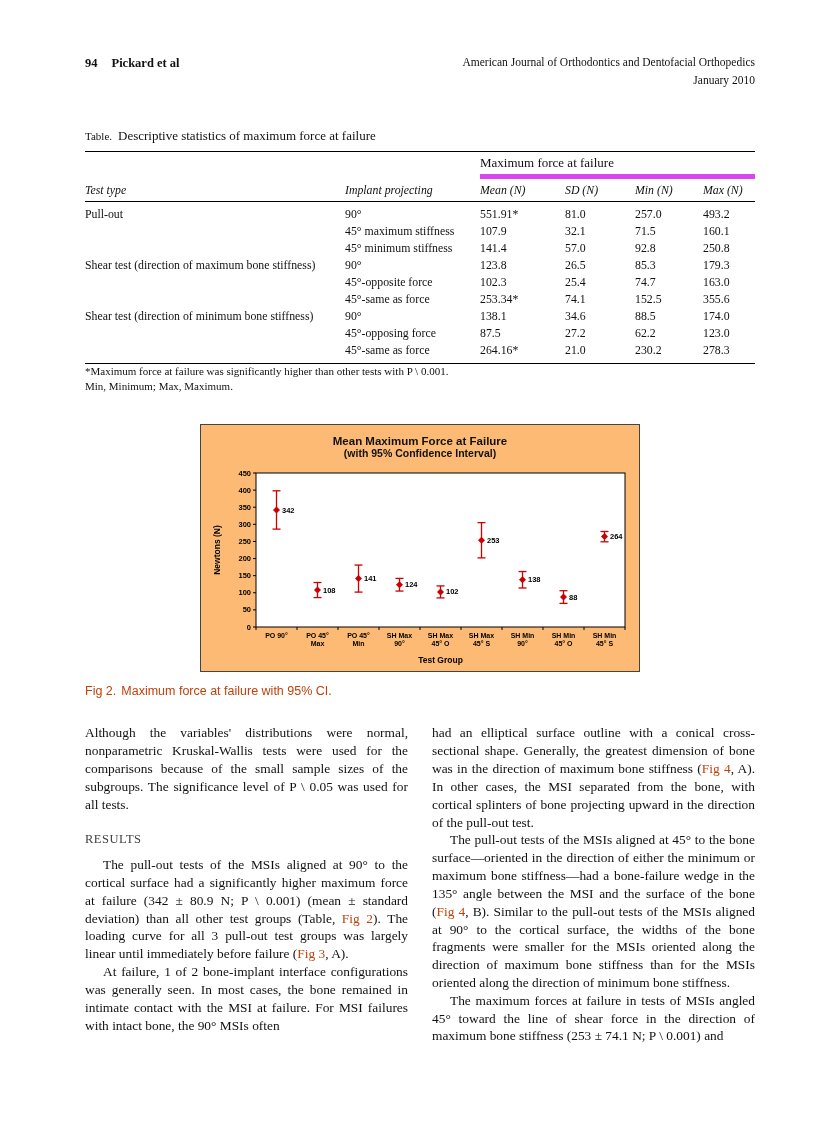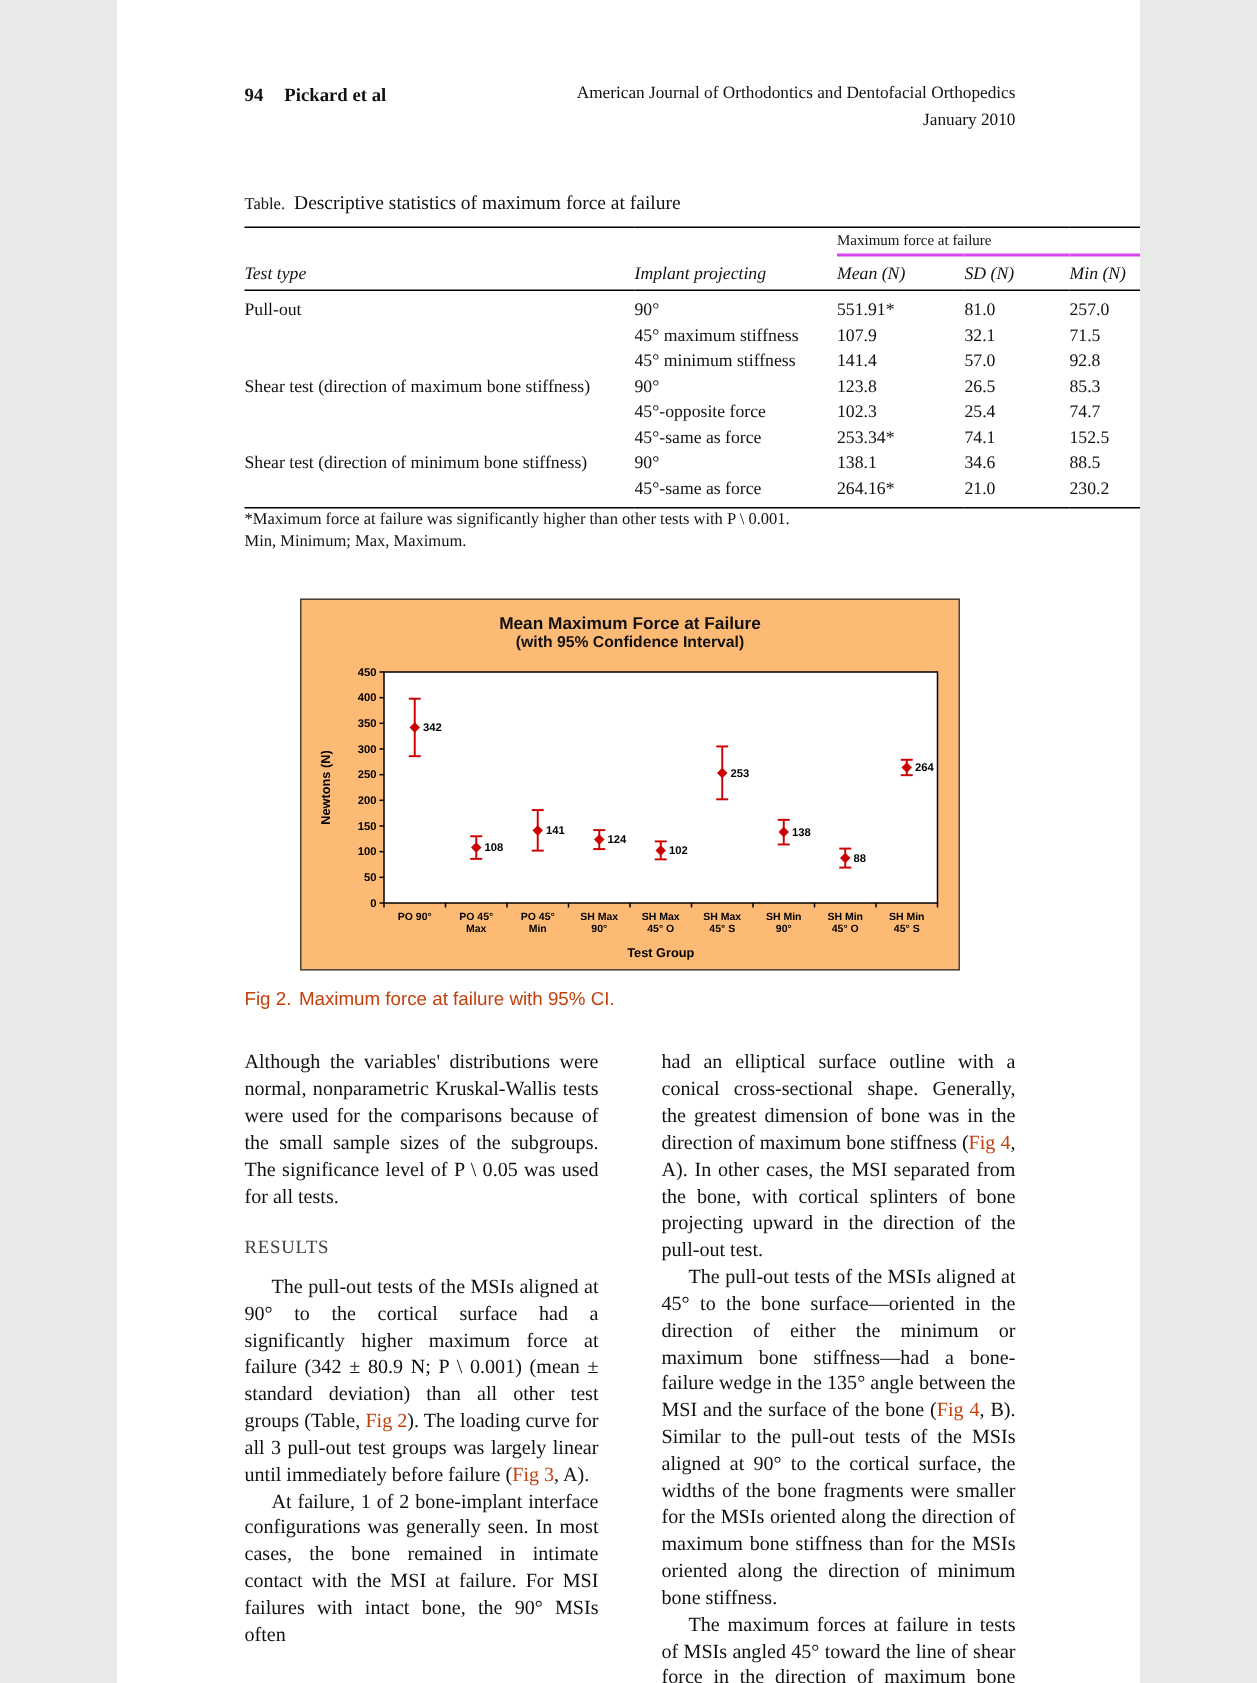--- a/index.html
+++ b/index.html
@@ -1,52 +1,52 @@
 <!DOCTYPE html>
 <html><head>
 <meta charset="utf-8">
 <style>
   * { margin:0; padding:0; box-sizing:border-box; }
   html,body { background:#e9e9e9; }
   .page {
-    width:682px; height:1122px; margin:0 auto; background:#ffffff;
+    width:838px; height:1122px; margin:0 auto; background:#ffffff;
     padding:54px 83px 0 85px; position:relative; overflow:hidden;
     font-family:"Liberation Serif", serif; color:#111;
   }
   
   .page-header { display:flex; justify-content:space-between; align-items:flex-start; }
   .ph-left { font-weight:bold; font-size:12.5px; padding-top:2px; }
   .ph-left .pgnum { margin-right:14px; }
   .ph-right { text-align:right; font-size:11.5px; line-height:1.55; }
   
   .table-block { margin-top:36px;font-family:Liberation Serif, serif; }
   .table-caption { margin-bottom:7px; }
   .tc-label { font-size:11px; margin-right:6px; }
   .tc-text { font-size:13px; }
   table.stats { width:670px; border-collapse:collapse; table-layout:fixed;
     border-top:1px solid #000; border-bottom:1px solid #000; font-size:11.8px; }
   table.stats th, table.stats td { text-align:left; font-weight:normal; white-space:nowrap; overflow:hidden; }
-  th.group { text-align:center; border-bottom:2px solid #d946ef; padding:3px 0 3px 0; font-size:10px; }
+  th.group { text-align:center; border-bottom:5px solid #d946ef; padding:3px 0 3px 0; font-size:13px; }
   tr.colheads th { font-style:italic; border-bottom:1px solid #000; padding:4px 0 3px 0; vertical-align:bottom; }
   table.stats tbody td { padding:1px 0; line-height:15px; }
   table.stats tbody tr:first-child td { padding-top:5px; }
   table.stats tbody tr:last-child td { padding-bottom:5px; }
   .footnote { font-size:11px; line-height:1.4; }
   .footnote:first-of-type { margin-top:8px; }
   
   .figure-block { margin-top:30px; }
   .fig-box { width:440px; margin:0 auto; border:1px solid #444; background:#fdba74; padding:10px 9px 4px 9px; }
   .fig-title { text-align:center; font-family:"Liberation Sans", sans-serif; font-weight:bold; margin-bottom:6px; }
   .ft1 { font-size:11.5px; }
   .ft2 { font-size:10.5px; }
   .fig-caption { text-align:left; margin-top:12px; font-family:"Liberation Sans", sans-serif;
     font-size:12.5px; color:#c2410c; }
   .fig-caption .fc-label { margin-right:5px; }
   
-  .body-cols { display:flex; gap:42px; margin-top:26px; }
+  .body-cols { display:flex; gap:24px; margin-top:26px; }
   .col { flex:1; font-size:13.4px; line-height:1.33; text-align:justify; }
   .para { margin:0; }
   .para.ind { text-indent:18px; }
   .section-heading { font-size:12.5px; font-weight:normal; letter-spacing:.5px; color:#404040;
     margin:17px 0 9px 0; }
   a.link { color:#c2410c; text-decoration:none; }
 </style>
 </head>
 <body>
 
@@ -138,20 +138,28 @@
             <td>152.5</td>
             <td>355.6</td>
           </tr>
           <tr>
             <td>Shear test (direction of minimum bone stiffness)</td>
             <td>90°</td>
             <td>138.1</td>
             <td>34.6</td>
             <td>88.5</td>
             <td>174.0</td>
+          </tr>
+          <tr>
+            <td></td>
+            <td>45°-opposing force</td>
+            <td>87.5</td>
+            <td>27.2</td>
+            <td>62.2</td>
+            <td>123.0</td>
           </tr>
           <tr>
             <td></td>
             <td>45°-same as force</td>
             <td>264.16*</td>
             <td>21.0</td>
             <td>230.2</td>
             <td>278.3</td>
           </tr>
         </tbody>

